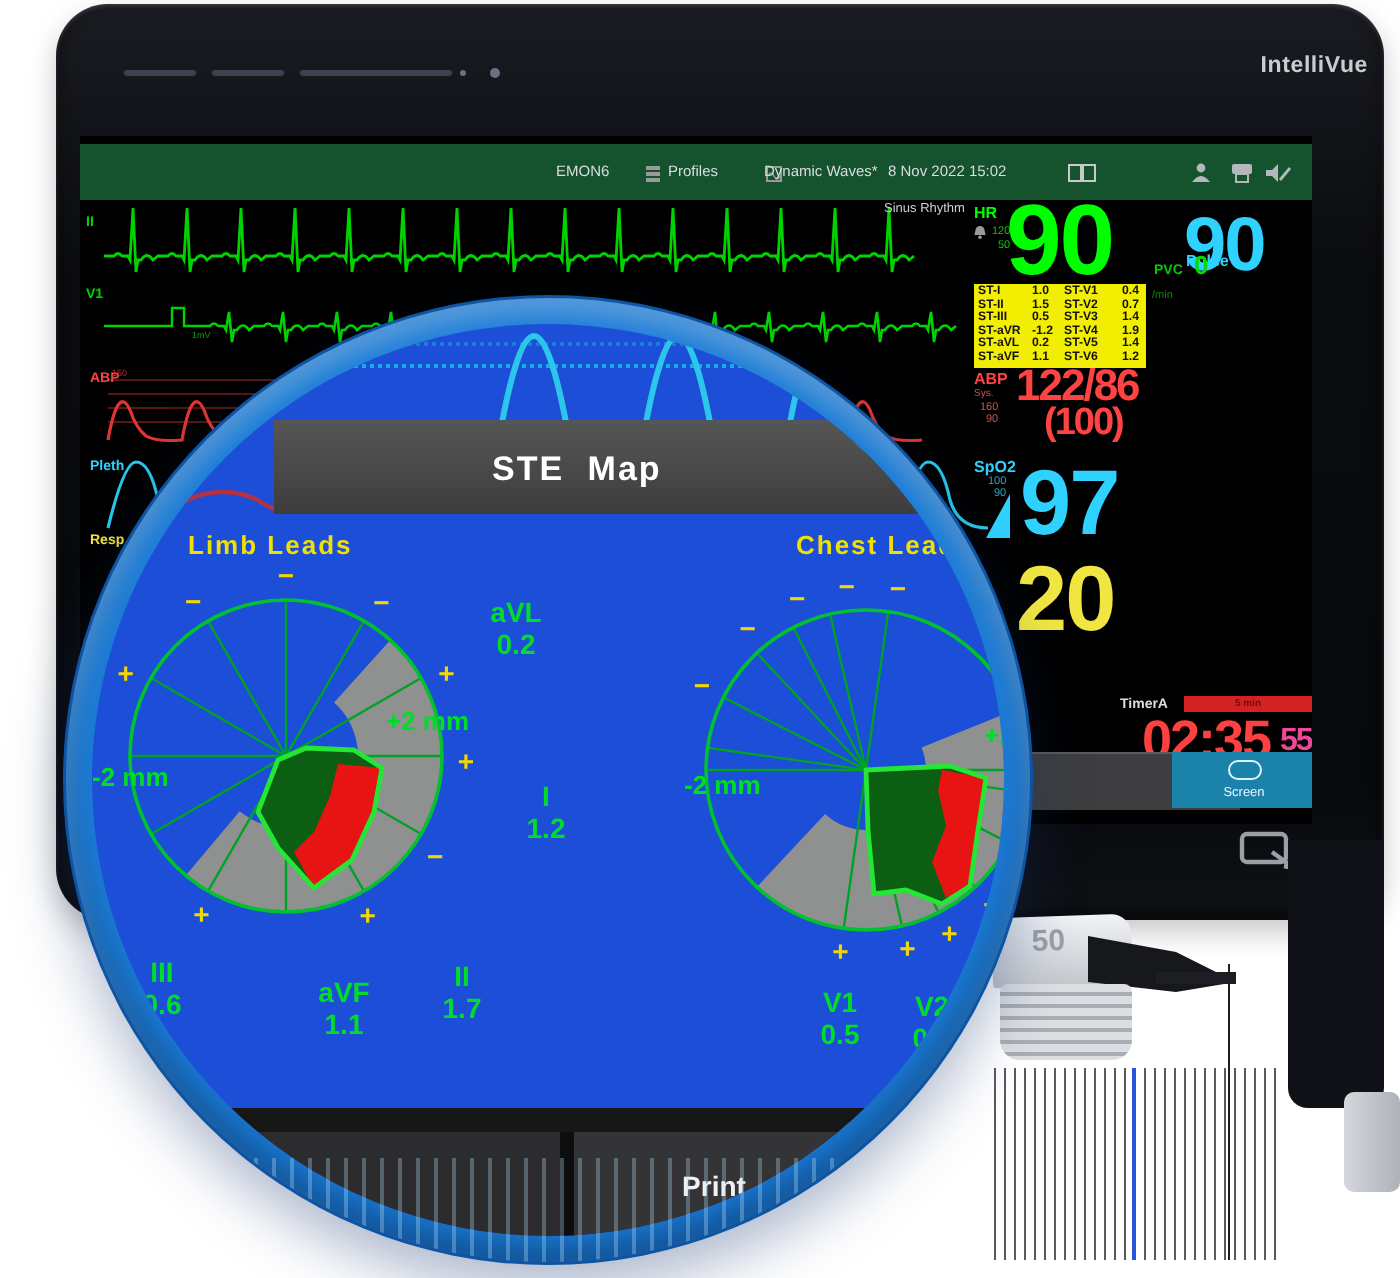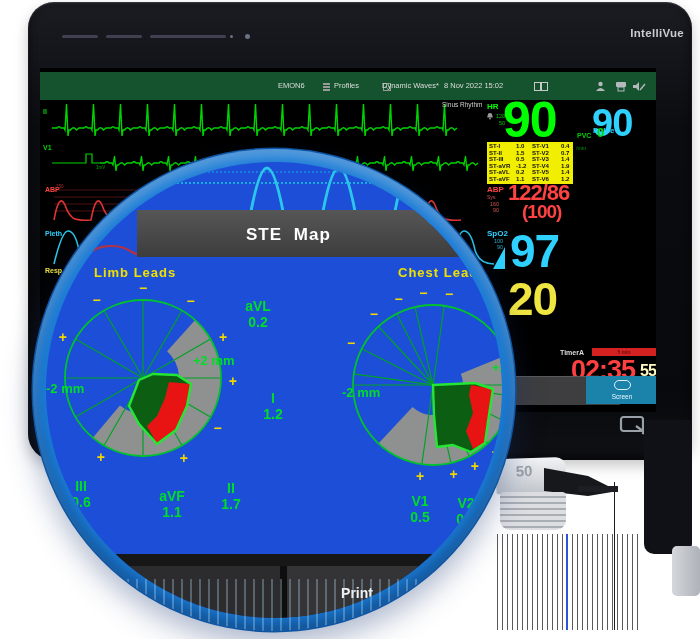--- a/index.html
+++ b/index.html
@@ -210,21 +210,21 @@
     <svg class="abs" style="left:453px;top:179px;" width="12" height="22">
         <polygon points="0,22 12,22 12,0" fill="#2fd1ff"></polygon>
       </svg>
     <span class="t bignum" style="left:470px;top:160px;color:#2fd1ff;font-size:46px;">97</span>
 
     <span class="t bignum" style="left:468px;top:208px;color:#f0e642;font-size:46px;">20</span>
 
     <span class="t" style="left:520px;top:281px;color:#ddd;font-size:7px;font-weight:bold;">TimerA</span>
     <div class="timer-bar">5 min</div>
     <span class="t bignum" style="left:531px;top:289px;color:#ff4040;font-size:27px;text-decoration:underline;">02:35</span>
-    <span class="t bignum" style="left:600px;top:295px;color:#fef9c3;font-size:16px;">55</span>
+    <span class="t bignum" style="left:600px;top:295px;color:#ec4899;font-size:16px;">55</span>
 
     <div class="btn-gray"></div>
     <div class="btn-teal">
       <span class="oval"></span>
       <span class="btn-teal-label">Screen</span>
     </div>
   </div>
 
   <div class="mount-col"></div>
   <div class="mount-knob"></div>

